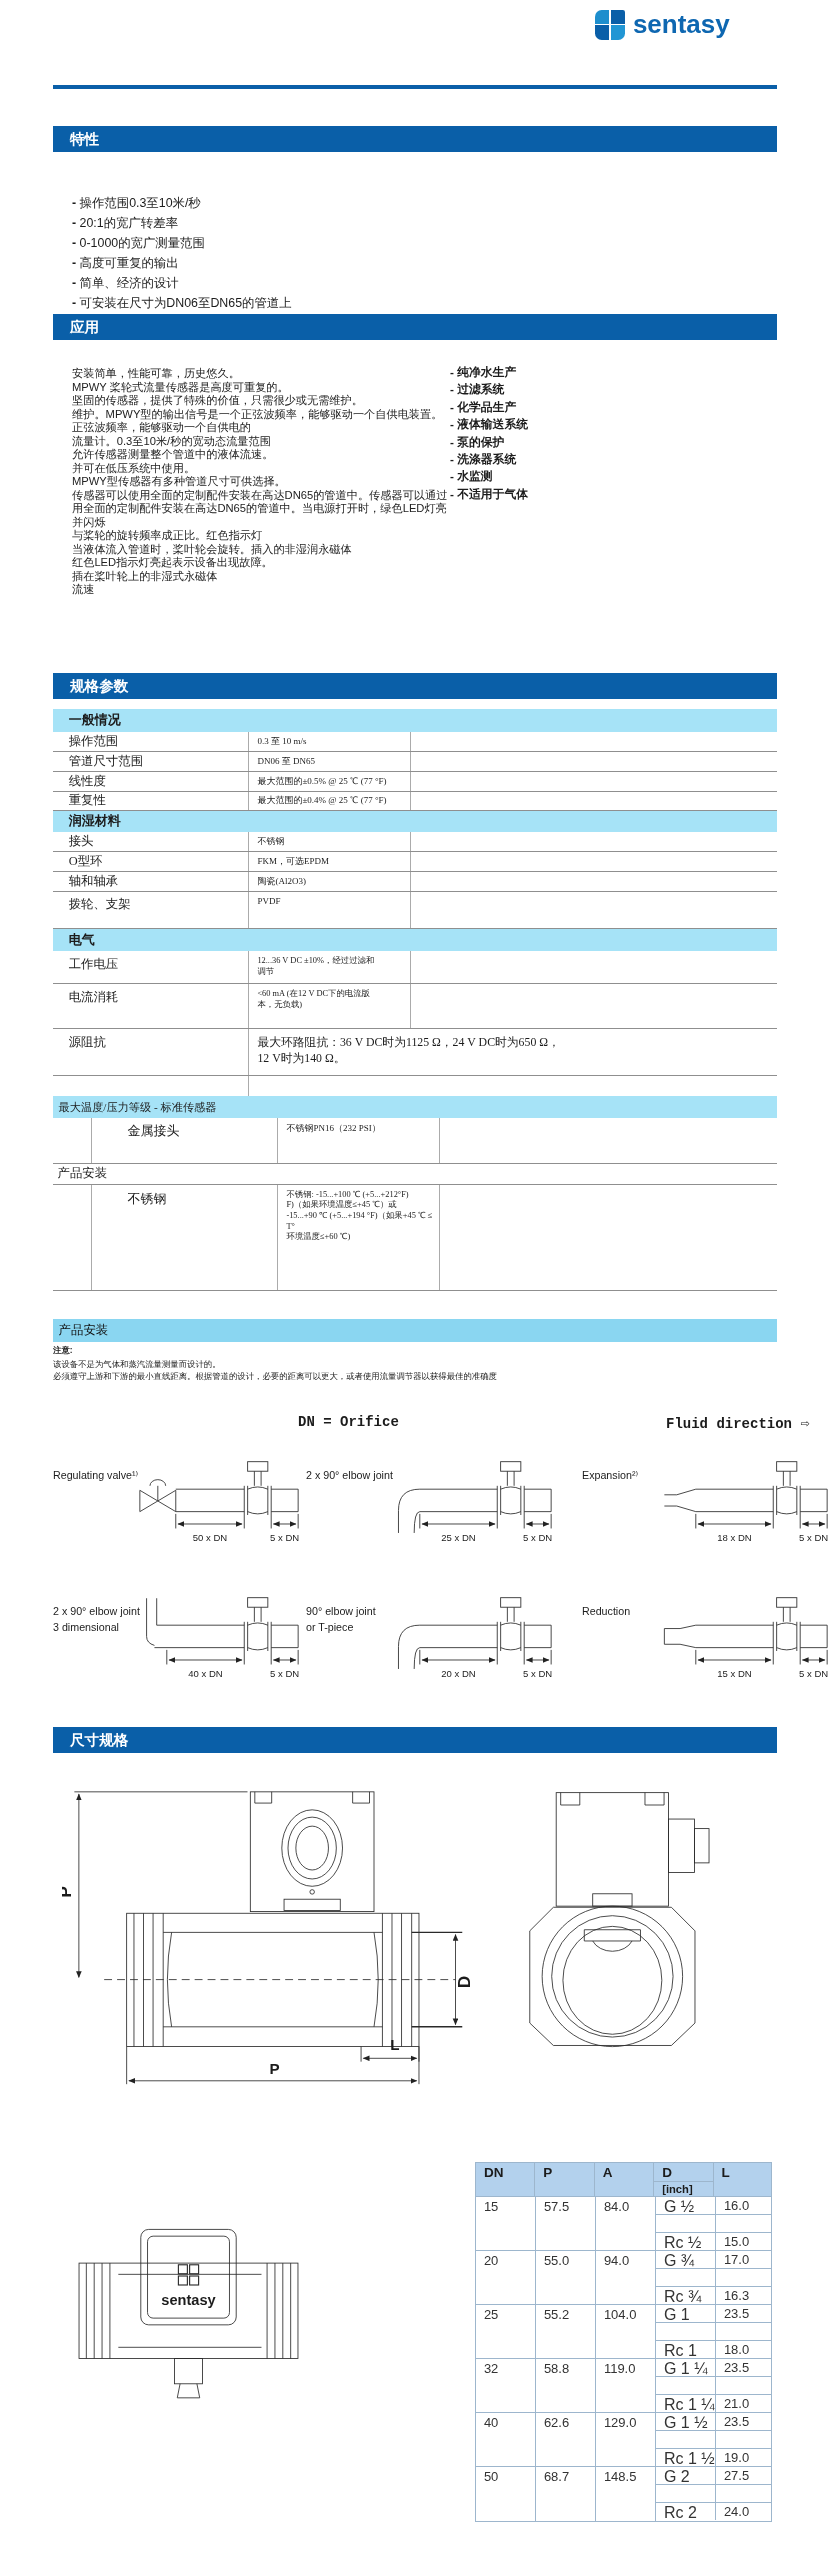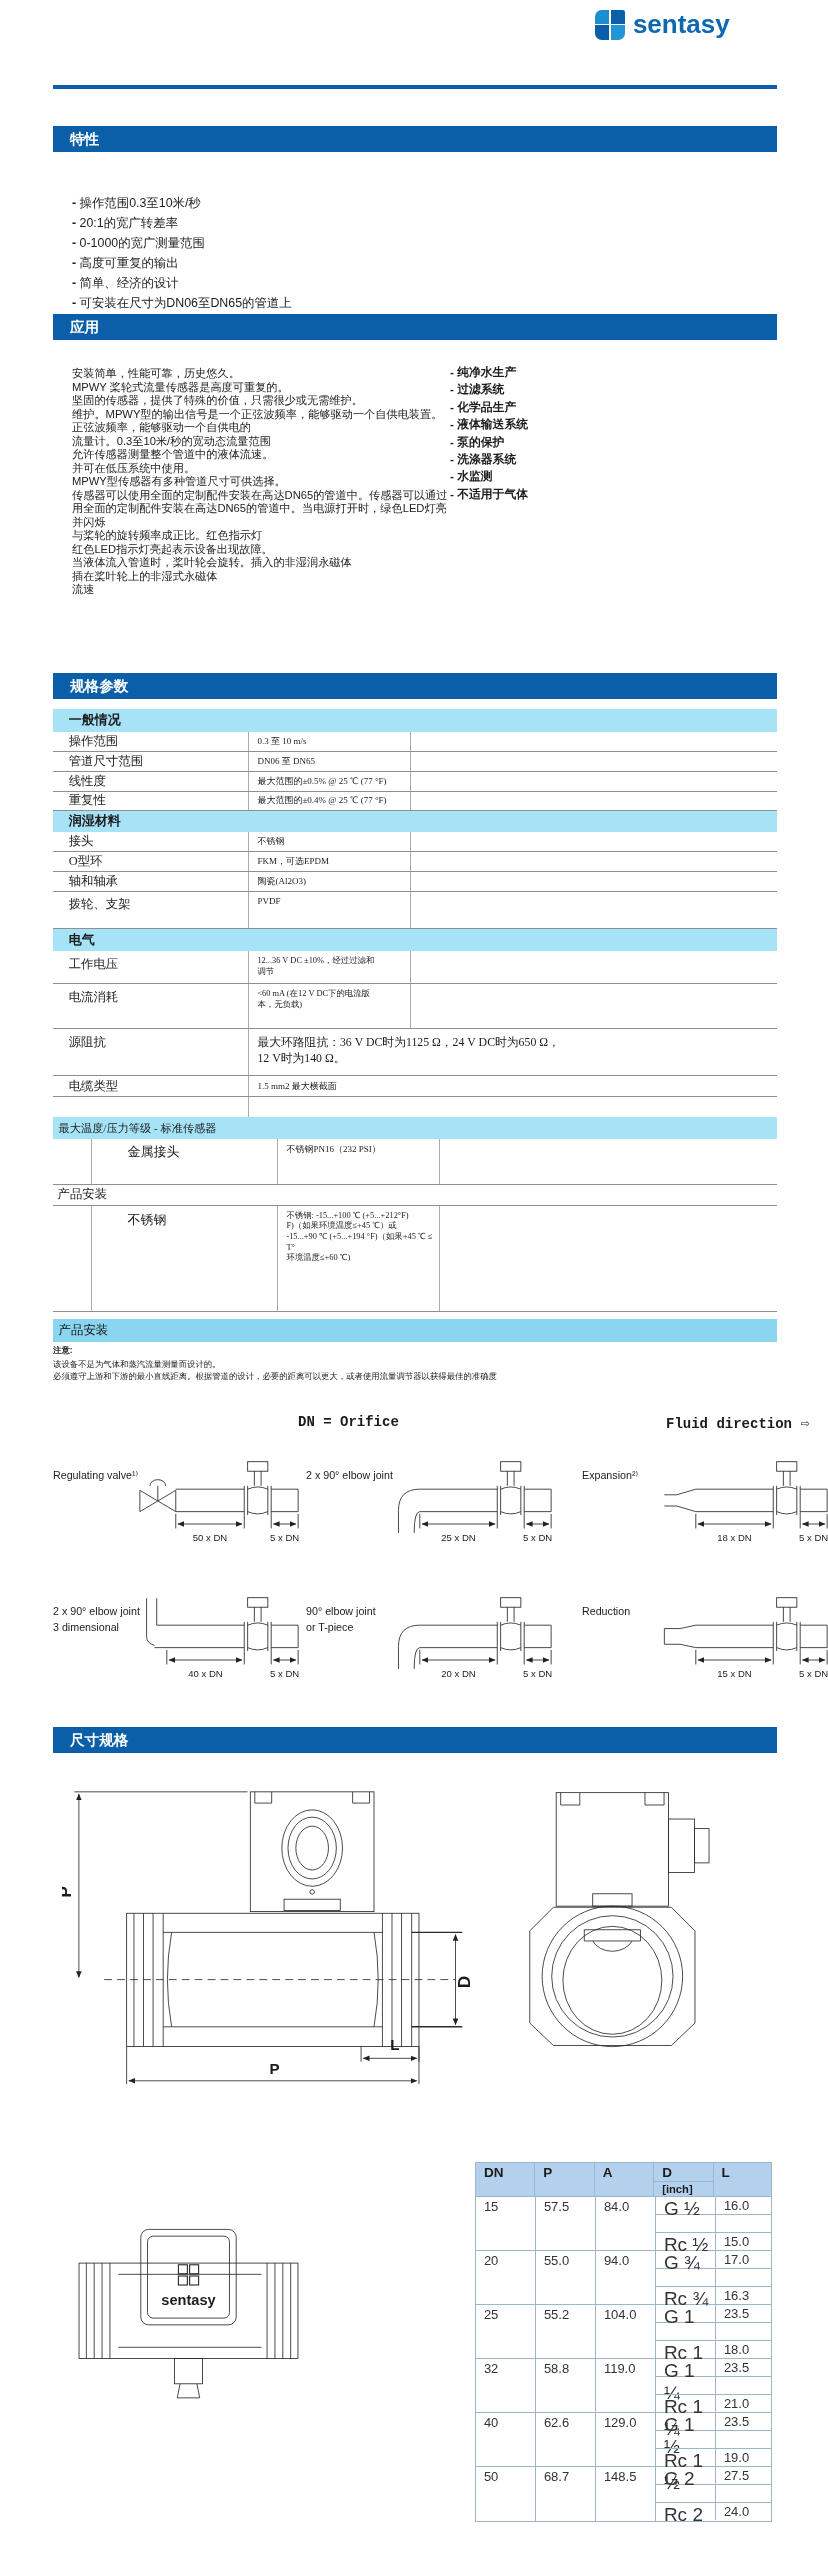--- a/index.html
+++ b/index.html
@@ -81,21 +81,21 @@
   .dt-hc:last-child{border-right:none;width:58px;}
   .dt-hd{padding:0;}
   .dt-hd-top{height:18.6px;border-bottom:0.6px solid var(--dtborder);padding:2.2px 0 0 7.9px;}
   .dt-hd-sub{height:14.6px;padding:1.1px 0 0 7.9px;font-size:11.2px;}
   .dt-group{display:flex;border-bottom:0.6px solid var(--dtborder);height:54px;}
   .dt-group:last-child{border-bottom:none;}
   .dt-c{width:60px;border-right:0.6px solid var(--dtborder);font-size:13px;color:#333;padding:1.7px 0 0 7.9px;}
   .dt-dl{flex:1;display:flex;flex-direction:column;}
   .dt-sub{display:flex;height:18px;border-bottom:0.6px solid var(--dtborder);}
   .dt-sub.last{border-bottom:none;height:17.4px;}
-  .dt-d{width:60px;border-right:0.6px solid var(--dtborder);font-size:19px;color:#333;padding:1.1px 0 0 7.9px;}
+  .dt-d{width:60px;border-right:0.6px solid var(--dtborder);font-size:16px;color:#333;padding:1.1px 0 0 7.9px;}
   .dt-l{flex:1;font-size:13px;color:#333;padding:1.1px 0 0 7.9px;}
 </style>
 </head>
 <body>
 
 <svg width="0" height="0" style="position:absolute">
   <defs>
     <marker id="ar" markerWidth="14" markerHeight="12" refX="11" refY="5" orient="auto-start-reverse" markerUnits="userSpaceOnUse">
       <path d="M0,0 L12,5 L0,10 Z" fill="#222"></path>
     </marker>
@@ -136,22 +136,22 @@
       <div>维护。MPWY型的输出信号是一个正弦波频率，能够驱动一个自供电装置。</div>
       <div>正弦波频率，能够驱动一个自供电的</div>
       <div>流量计。0.3至10米/秒的宽动态流量范围</div>
       <div>允许传感器测量整个管道中的液体流速。</div>
       <div>并可在低压系统中使用。</div>
       <div>MPWY型传感器有多种管道尺寸可供选择。</div>
       <div>传感器可以使用全面的定制配件安装在高达DN65的管道中。传感器可以通过</div>
       <div>用全面的定制配件安装在高达DN65的管道中。当电源打开时，绿色LED灯亮</div>
       <div>并闪烁</div>
       <div>与桨轮的旋转频率成正比。红色指示灯</div>
+      <div>当液体流入管道时，桨叶轮会旋转。插入的非湿润永磁体</div>
       <div>红色LED指示灯亮起表示设备出现故障。</div>
-      <div>当液体流入管道时，桨叶轮会旋转。插入的非湿润永磁体</div>
       <div>插在桨叶轮上的非湿式永磁体</div>
       <div>流速</div>
     </div>
   <ul class="app-bullets">
 
   <li>纯净水生产</li>
       <li>过滤系统</li>
       <li>化学品生产</li>
       <li>液体输送系统</li>
       <li>泵的保护</li>
@@ -217,24 +217,20 @@
     <div class="srow" style="height:45px">
       <div class="cl top">电流消耗</div>
       <div class="cv top pre sm">&lt;60 mA (在12 V DC下的电流版
 本，无负载)</div>
         <div class="ce"></div>
     </div>
     <div class="srow" style="height:47px">
       <div class="cl top">源阻抗</div>
       <div class="cv grow top pre big">最大环路阻抗：36 V DC时为1125 Ω，24 V DC时为650 Ω，
 12 V时为140 Ω。</div>
-    </div>
-    <div class="srow" style="height:21px">
-      <div class="cl">电缆类型</div>
-      <div class="cv grow">1.5 mm2 最大横截面</div>
     </div>
     <div class="srow nob" style="height:20px">
       <div class="cl"></div>
         <div class="cv grow"></div>
     </div>
 
     <div class="srow sband light" style="height:21.4px">最大温度/压力等级 - 标准传感器</div>
     <div class="srow" style="height:46px">
       <div class="c0"></div>
       <div class="clb">金属接头</div>

